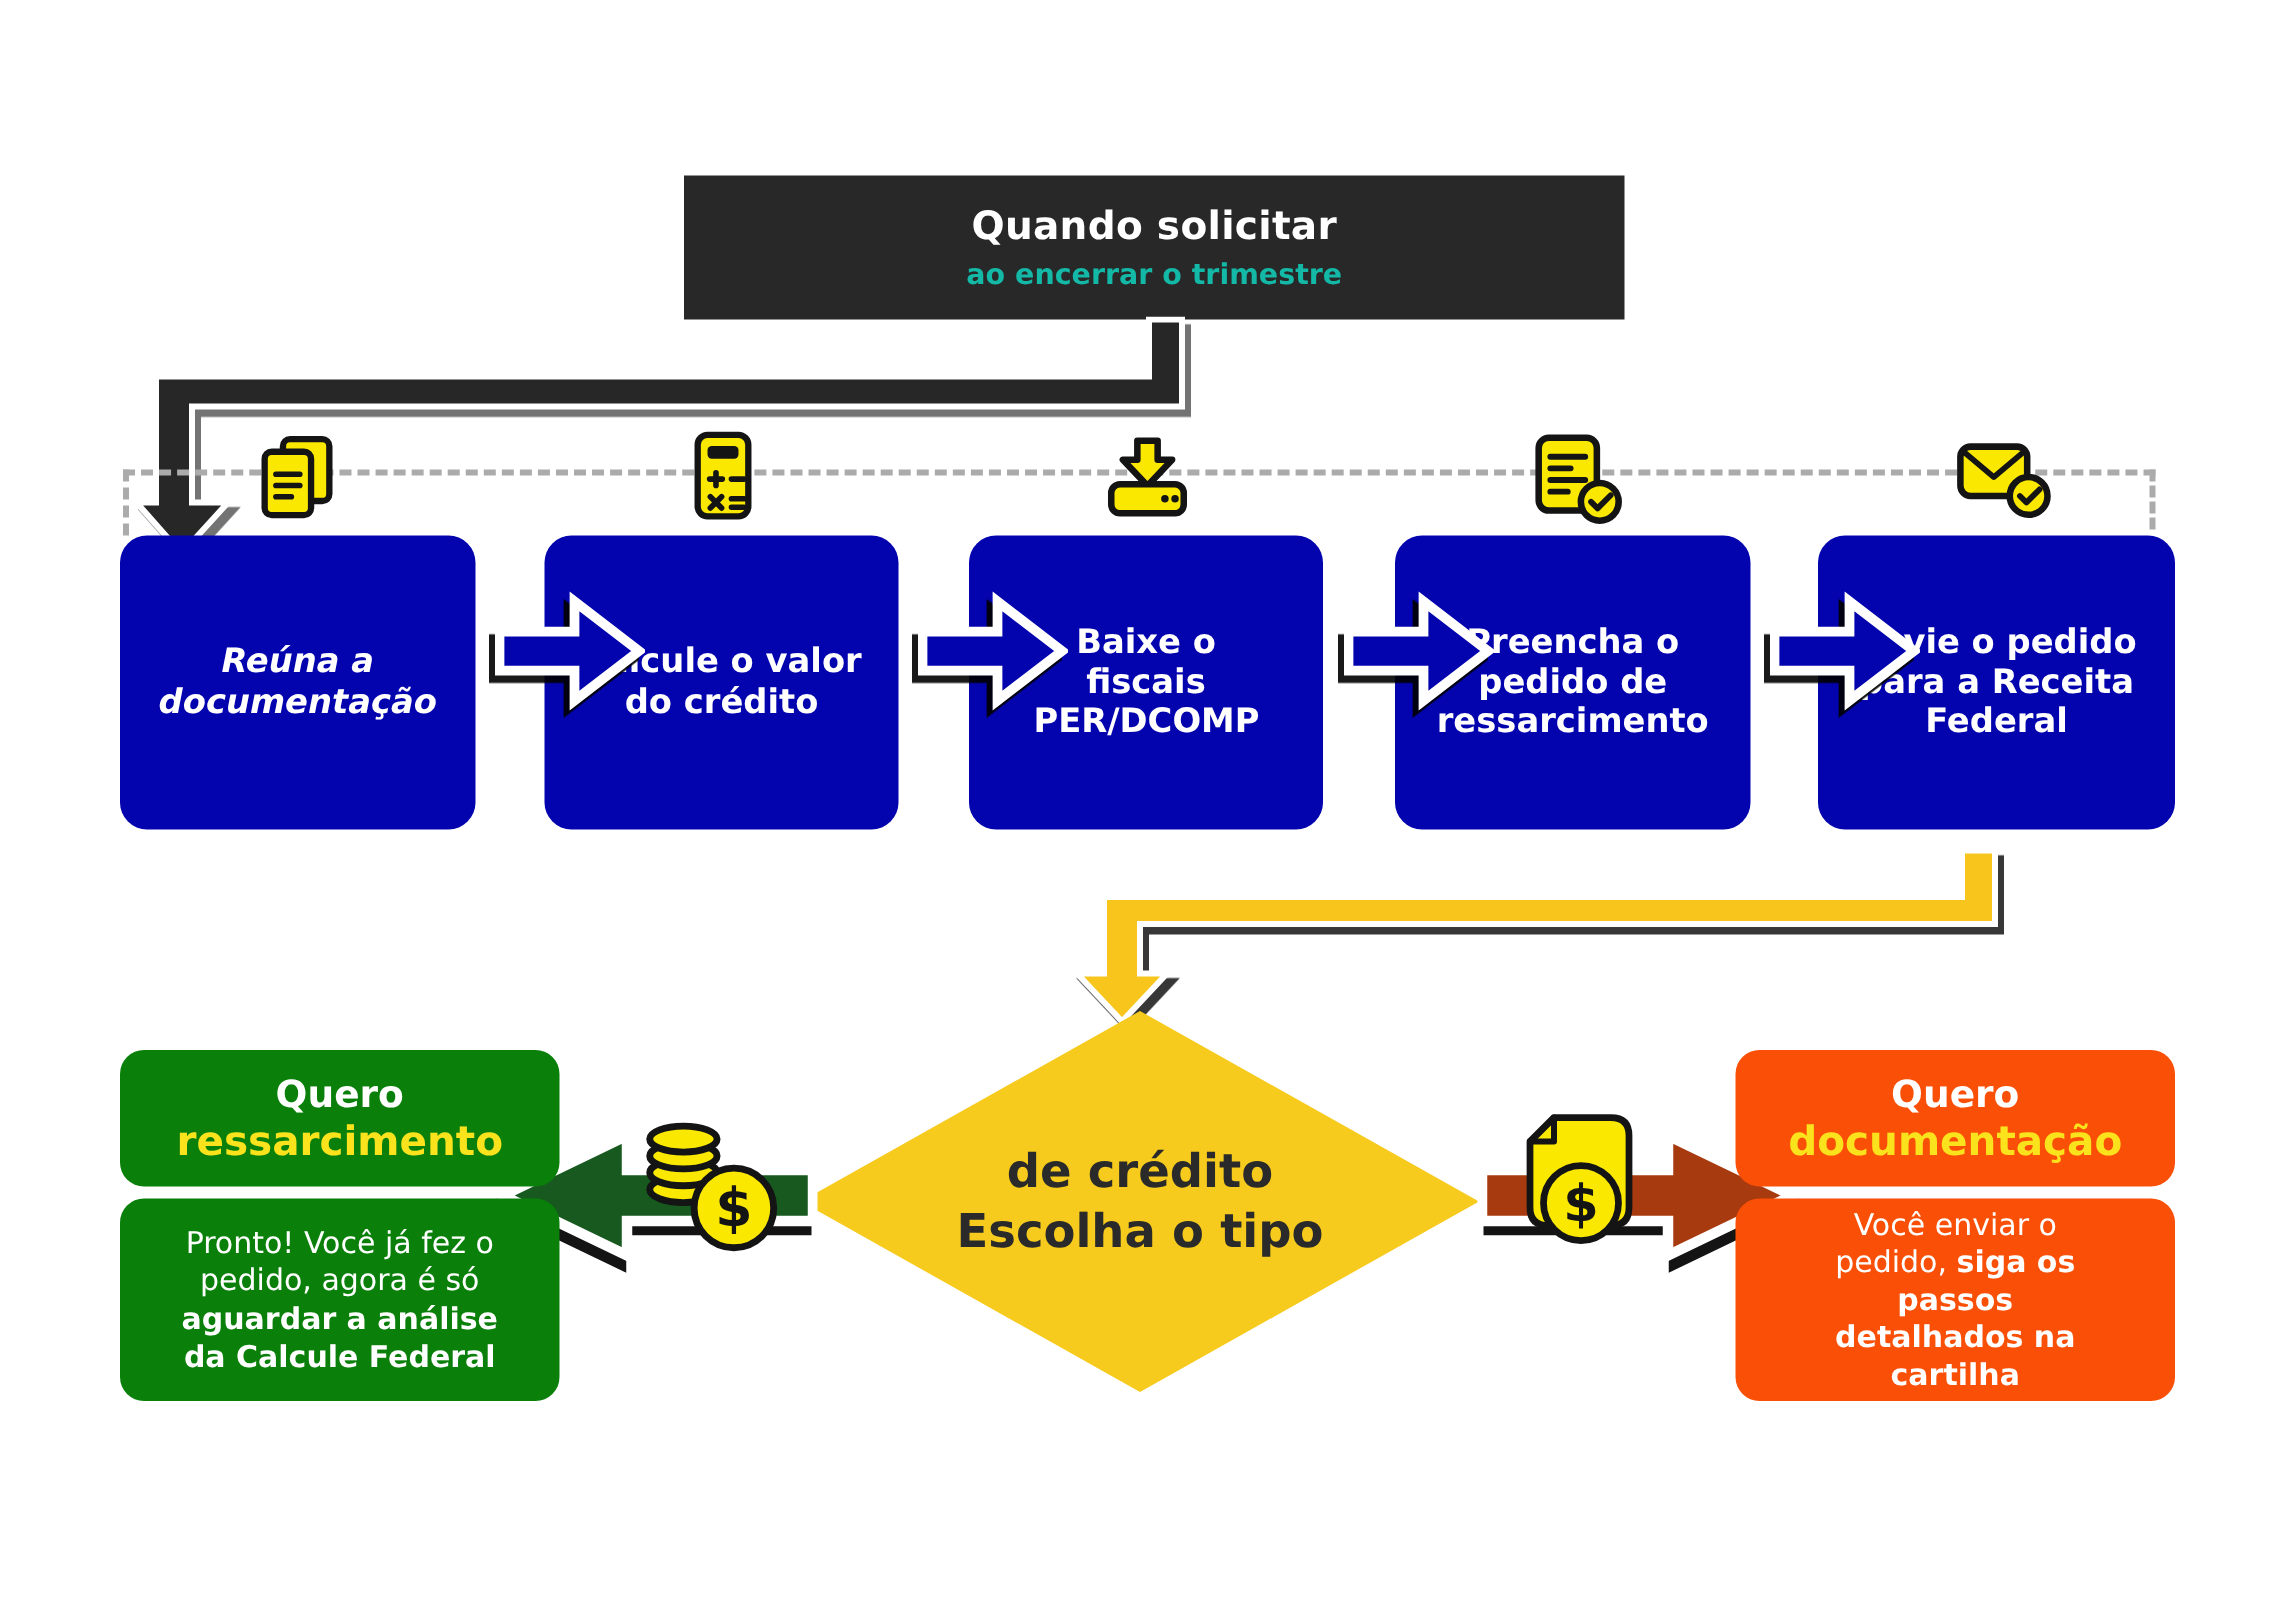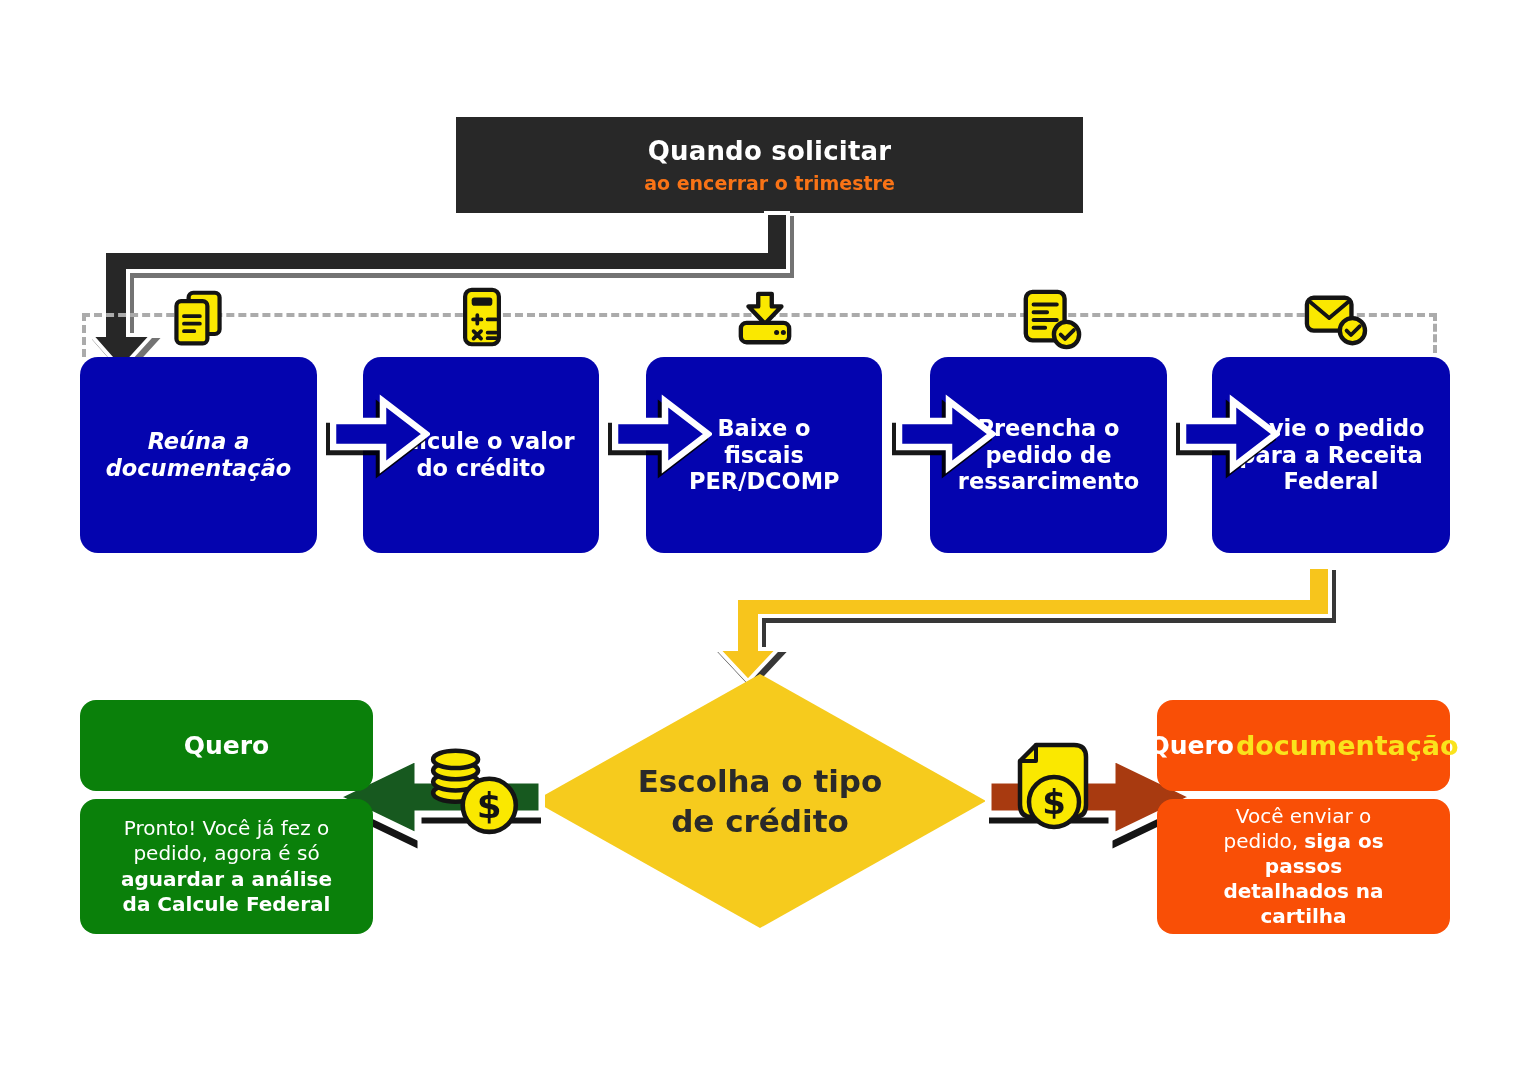--- a/index.html
+++ b/index.html
@@ -6,21 +6,21 @@
   #canvas{
     position:relative;width:1493px;height:1080px;background:#ffffff;overflow:hidden;
     font-family:"DejaVu Sans","Liberation Sans",sans-serif;
   }
   
   .header{
     position:absolute;left:456px;top:117px;width:627px;height:96px;background:#282828;
     display:flex;flex-direction:column;align-items:center;justify-content:center;gap:6px;
   }
   .header-title{color:#ffffff;font-size:26px;font-weight:800;letter-spacing:.2px;}
-  .header-subtitle{color:#f97316;font-size:19px;font-weight:800;}
+  .header-subtitle{color:#14b8a6;font-size:19px;font-weight:800;}
   
   .conn{position:absolute;}
   .conn-black{left:88px;top:211px;filter:drop-shadow(4px 5px 0 rgba(0,0,0,.55));}
   .conn-yellow{left:712px;top:565px;filter:drop-shadow(4px 5px 0 rgba(20,20,20,.85));}
   
   .dash{position:absolute;}
   .dash-h{left:82px;top:313px;width:1355px;height:0;border-top:4px dashed #ABABAB;}
   .dash-v{width:0;top:313px;height:44px;border-left:4px dashed #ABABAB;}
   .dash-v.left{left:82px;}
   .dash-v.right{left:1433px;height:40px;}
@@ -60,21 +60,21 @@
   
   .big-arrow{position:absolute;top:750px;}
   .big-arrow.left{left:330px;filter:drop-shadow(-4px 6px 0 rgba(0,0,0,.92));}
   .big-arrow.right{left:985px;filter:drop-shadow(4px 6px 0 rgba(0,0,0,.92));}
   .money-icon{position:absolute;}
   .coins{left:424px;top:740px;}
   .invoice{left:1002px;top:738px;}
   
   .panel{
     position:absolute;width:293px;border-radius:16px;color:#ffffff;text-align:center;
-    display:flex;flex-direction:row;align-items:center;justify-content:center;box-sizing:border-box;
+    display:flex;flex-direction:column;align-items:center;justify-content:center;box-sizing:border-box;
   }
   .panel.title{top:700px;height:91px;gap:2px;}
   .panel.body{top:799px;height:135px;font-size:20px;line-height:1.26;}
   .panel.green{left:80px;background:#0A800A;}
   .panel.orange{left:1157px;background:#F94F06;}
   .panel-line1{font-size:25px;font-weight:800;color:#ffffff;}
   .panel-line2{font-size:27px;font-weight:800;color:#FAE31C;}
   .panel.body p{margin:0;}
   .panel.green.body p{max-width:212px;}
   .panel.orange.body p{max-width:188px;}
@@ -165,39 +165,40 @@
 
   <svg class="conn conn-yellow" width="640" height="124" viewBox="0 0 640 124">
     <polygon points="596,2 618,2 618,51 48,51 48,84 66,84 36,116 6,84 24,84 24,33 596,33" fill="#F7C51C" stroke="#ffffff" stroke-width="4" stroke-linejoin="miter"></polygon>
   </svg>
 
   <div class="diamond-wrap">
     <svg width="460" height="258" viewBox="0 0 460 258">
       <polygon points="230,2 456,129 230,256 4,129" fill="#F6CB1D"></polygon>
     </svg>
     <div class="diamond-text">
+      <div>de crédito</div>
       <div>Escolha o tipo</div>
-      <div>de crédito</div>
     </div>
   </div>
 
   <svg class="big-arrow left" width="215" height="94" viewBox="0 0 215 94">
     <path d="M212,30 H88 V7 L5,47 L88,87 V64 H212 Z" fill="#17591F" stroke="#ffffff" stroke-width="7" stroke-linejoin="miter"></path>
   </svg>
   <svg class="money-icon coins" width="104" height="100" viewBox="0 0 100 98">
     <ellipse class="icon-fill" stroke-width="5" cx="30" cy="52" rx="22" ry="8.5"></ellipse>
     <ellipse class="icon-fill" stroke-width="5" cx="30" cy="41" rx="22" ry="8.5"></ellipse>
     <ellipse class="icon-fill" stroke-width="5" cx="30" cy="30" rx="22" ry="8.5"></ellipse>
     <ellipse class="icon-fill" stroke-width="5" cx="30" cy="19" rx="22" ry="8.5"></ellipse>
     <circle class="icon-fill" stroke-width="5.5" cx="63" cy="64" r="26"></circle>
     <text x="63" y="76" text-anchor="middle" font-size="35" font-weight="bold" fill="#141414">$</text>
   </svg>
 
   <div class="panel title green">
     <div class="panel-line1">Quero</div>
+    <div class="panel-line2">ressarcimento</div>
   </div>
   <div class="panel body green">
     <p><span>Pronto! Você já fez o pedido, agora é só </span><span class="b">aguardar a análise da Calcule Federal</span></p>
   </div>
 
   <svg class="big-arrow right" width="215" height="94" viewBox="0 0 215 94">
     <path d="M3,30 H127 V7 L210,47 L127,87 V64 H3 Z" fill="#A83A10" stroke="#ffffff" stroke-width="7" stroke-linejoin="miter"></path>
   </svg>
   <svg class="money-icon invoice" width="100" height="102" viewBox="0 0 100 100">
     <path class="icon-fill" stroke-width="5.5" d="M34,6 H72 Q84,6 84,18 V66 Q84,78 72,78 H30 Q18,78 18,66 V22 Z"></path>

